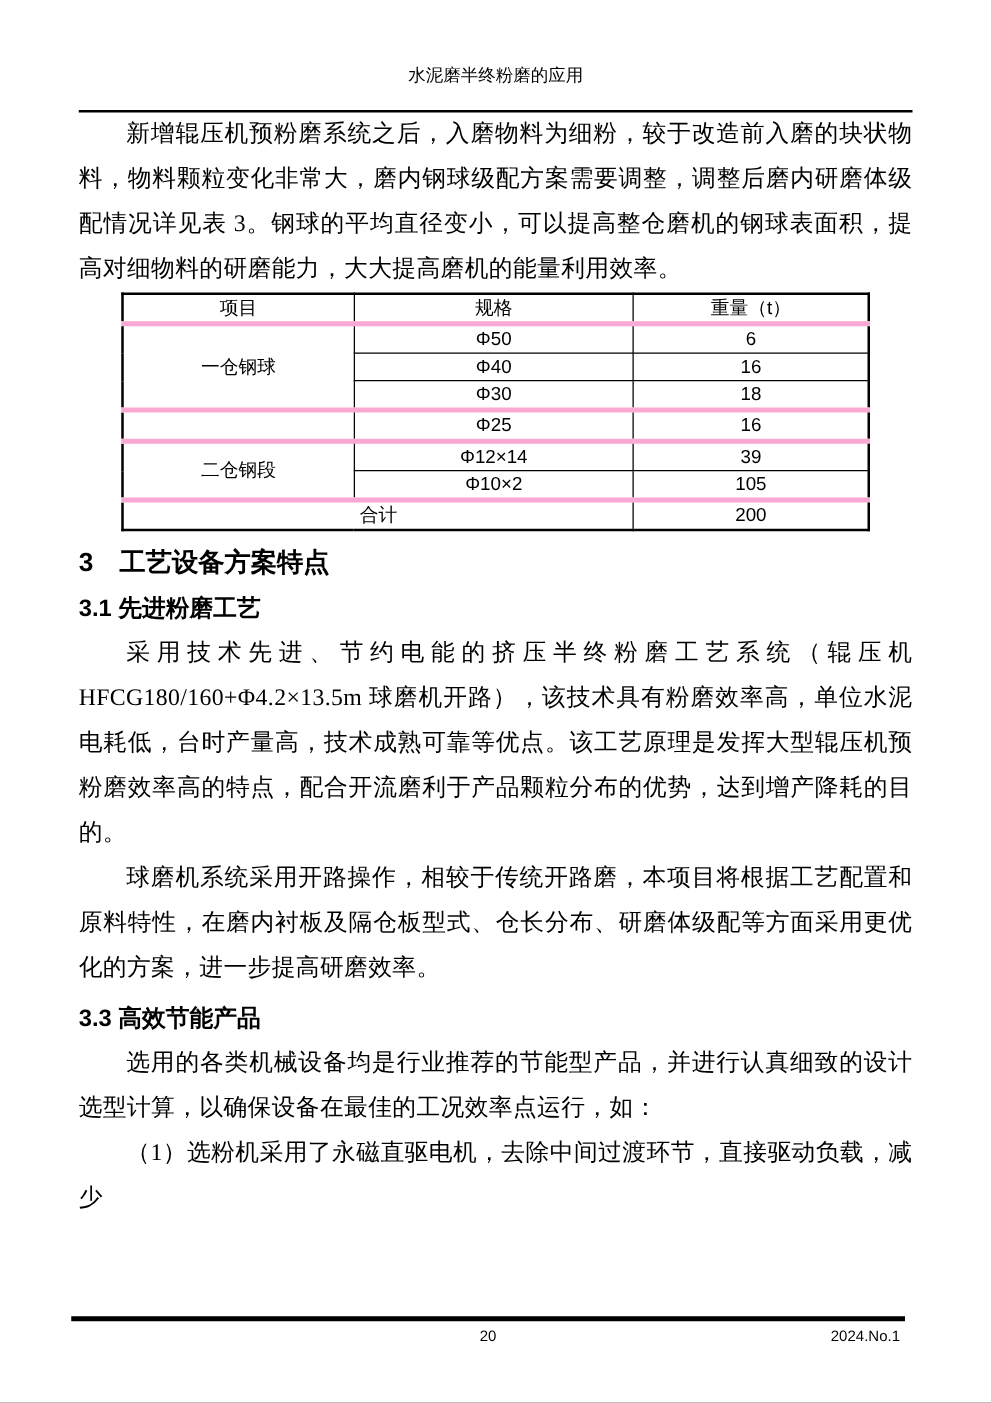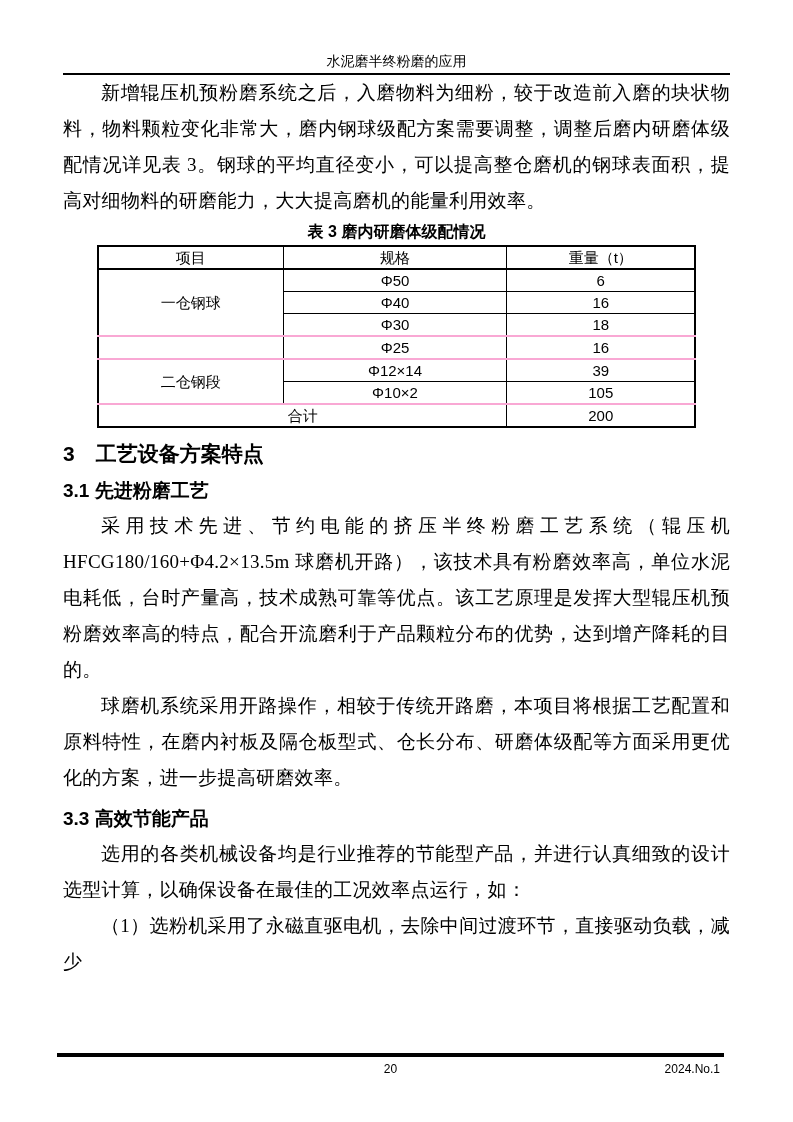--- a/index.html
+++ b/index.html
@@ -16,21 +16,21 @@
   }
   .page-inner { padding: 0 63px; }
 
   
   .running-header {
     padding-top: 52px;
     text-align: center;
     font-size: 14px;
     line-height: 20px;
     border-bottom: 2px solid #000;
-    padding-bottom: 1px;
+    padding-bottom: 16px;
   }
 
   
   .body-text {
     font-size: 19px;
     line-height: 36px;
     text-align: justify;
     text-justify: inter-ideograph;
     letter-spacing: 0.3px;
   }
@@ -59,21 +59,21 @@
     height: 21px;
     line-height: 21px;
     padding: 0 4px;
     text-align: center;
     font-weight: normal;
   }
   .data-table col.c1 { width: 31%; }
   .data-table col.c2 { width: 37.5%; }
   .data-table col.c3 { width: 31.5%; }
   .data-table thead th { border-bottom: 2px solid #000; }
-  .data-table tr.group-start td { border-top: 2px solid #f9a8d4; }
+  .data-table tr.group-start td { border-top: 4px solid #f9a8d4; }
 
   
   .h-level1 {
     font-family: "Liberation Sans", "DejaVu Sans", sans-serif;
     font-weight: bold;
     font-size: 21px;
     line-height: 28px;
     margin-top: 12px;
     margin-bottom: 6px;
   }
@@ -117,21 +117,20 @@
 
 <div class="page">
   <div class="page-inner">
 
     <div class="running-header">
       <span>水泥磨半终粉磨的应用</span>
     </div>
 
     <p class="body-text indent">新增辊压机预粉磨系统之后，入磨物料为细粉，较于改造前入磨的块状物料，物料颗粒变化非常大，磨内钢球级配方案需要调整，调整后磨内研磨体级配情况详见表 3。钢球的平均直径变小，可以提高整仓磨机的钢球表面积，提高对细物料的研磨能力，大大提高磨机的能量利用效率。</p>
 
-    <div class="table-caption">表 3 磨内研磨体级配情况</div>
 
     <table class="data-table">
       <colgroup>
           <col class="c1">
           <col class="c2">
           <col class="c3">
         </colgroup>
       <thead>
         <tr>
           <th>项目</th>

